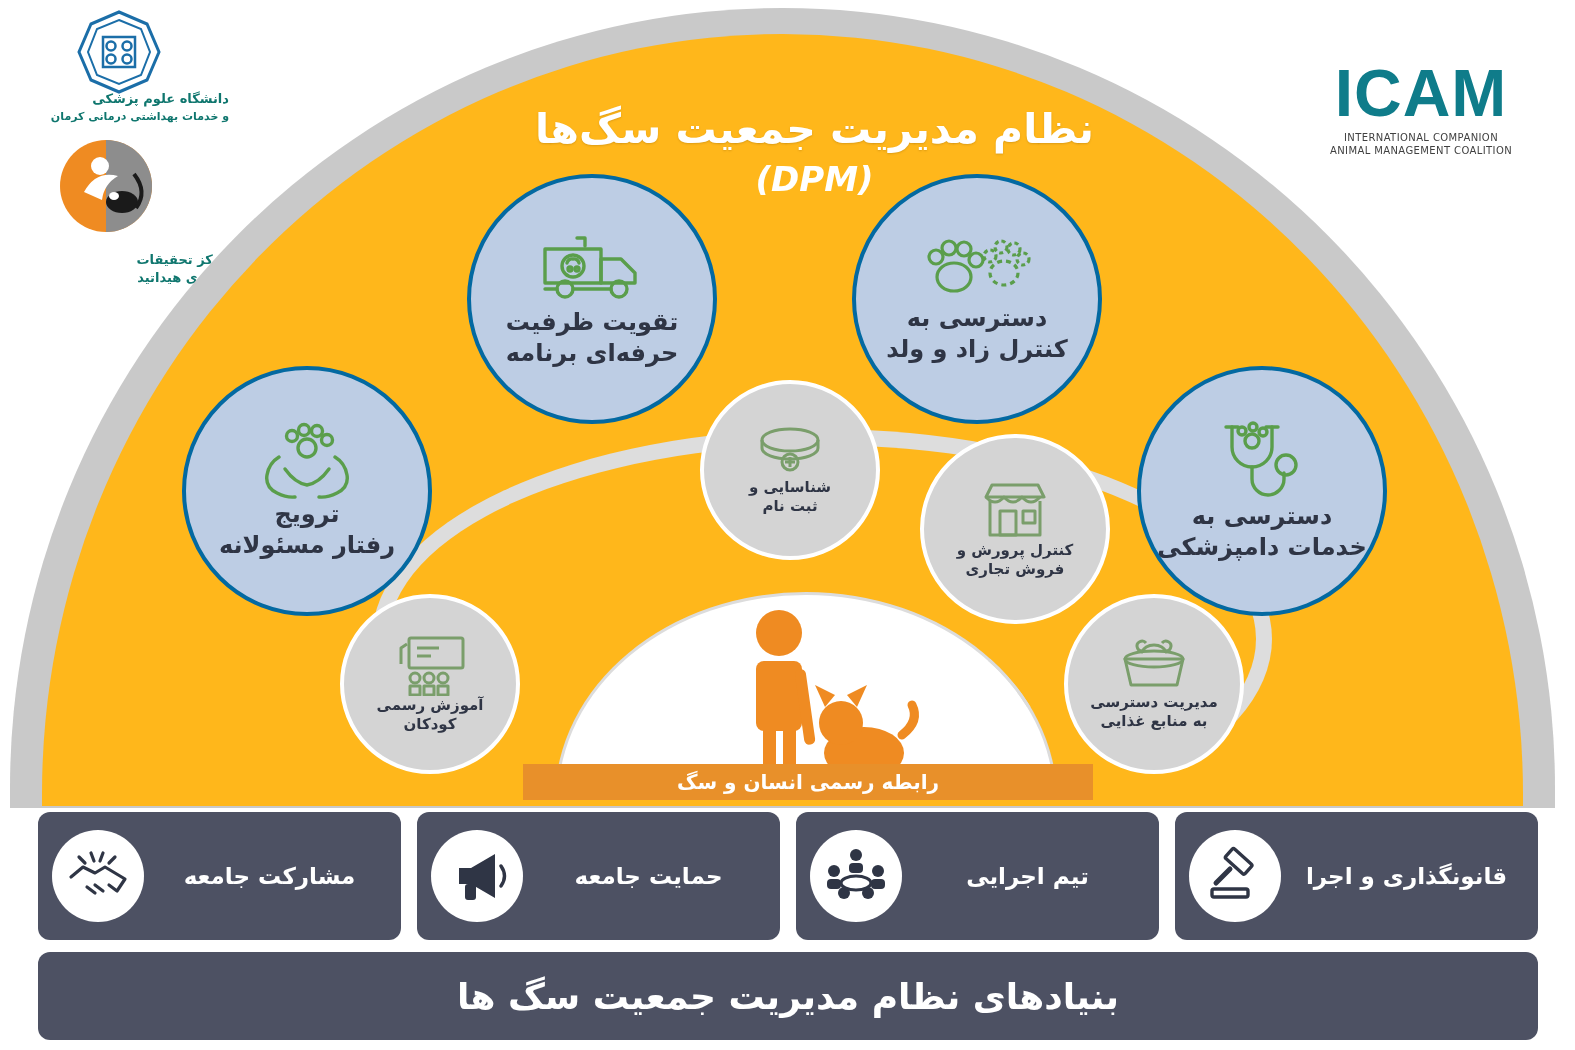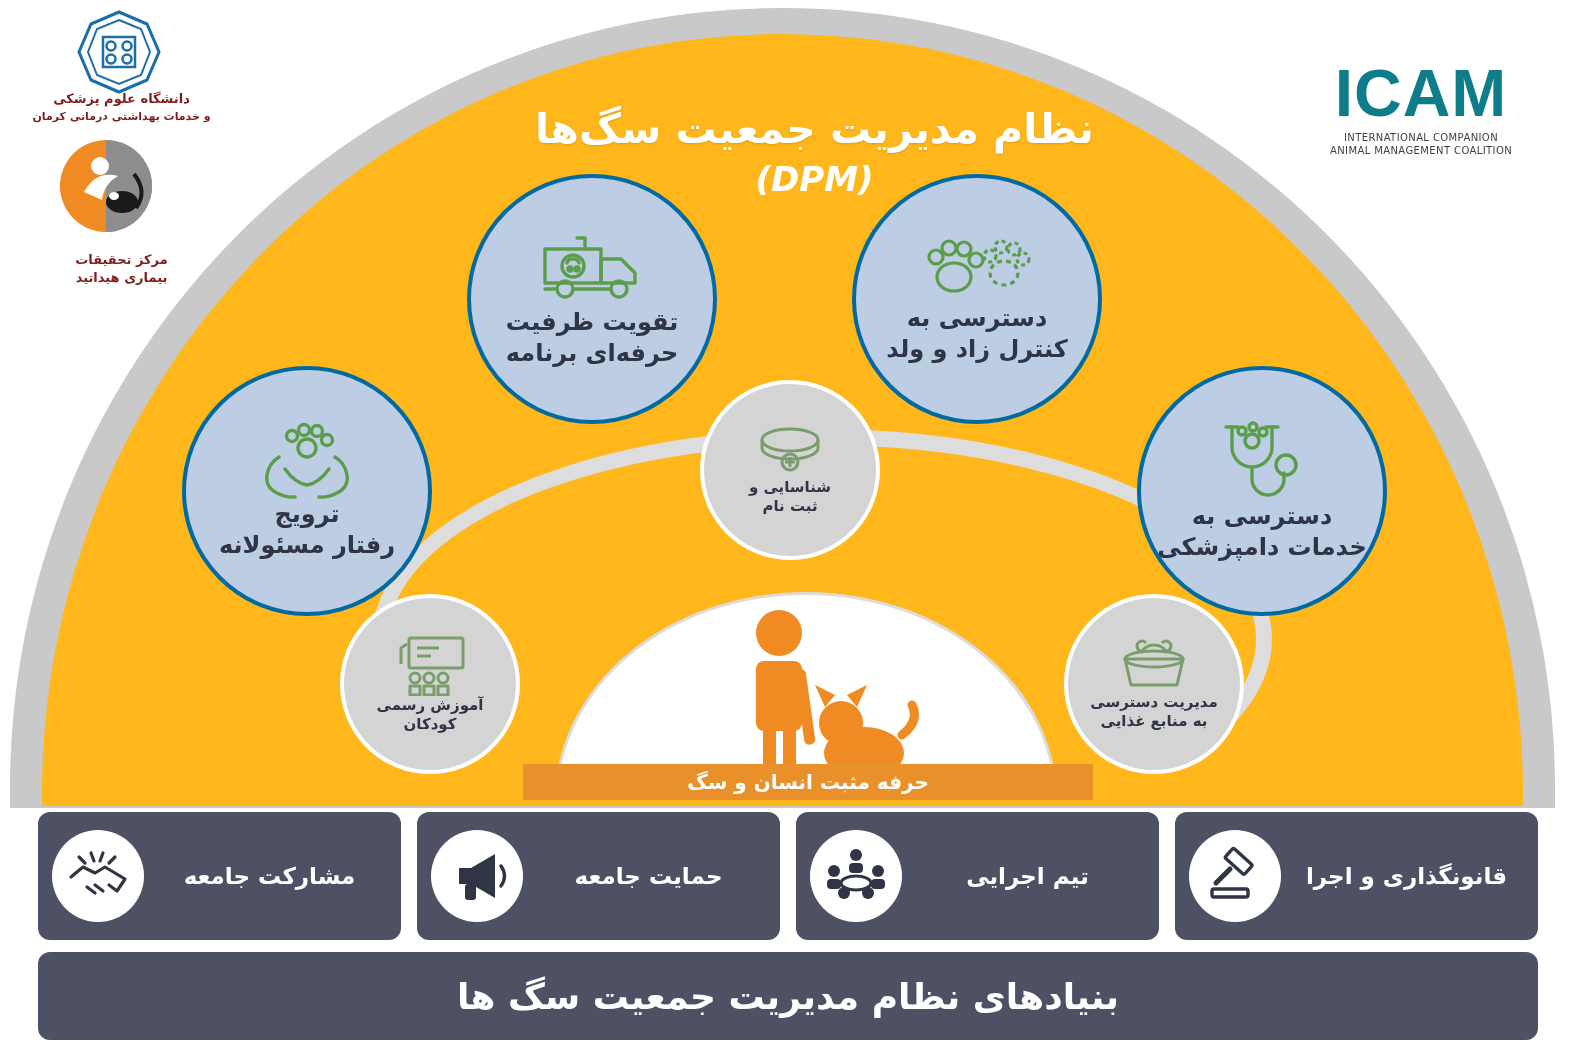--- a/index.html
+++ b/index.html
@@ -82,22 +82,22 @@
   }
   #foundation-title{
     position:absolute;left:38px;top:952px;width:1500px;height:88px;
     background:#4d5163;border-radius:12px;color:#ffffff;
     display:flex;align-items:center;justify-content:center;
     font-size:36px;font-weight:bold;
   }
 
   
   #kmu-logo{position:absolute;left:14px;top:6px;width:215px;height:300px;}
-  #kmu-logo .cap{position:absolute;left:0;width:215px;text-align:center;
-     font-size:13px;font-weight:bold;color:#7f1d1d;line-height:1.35;}
+  #kmu-logo .cap{position:absolute;left:0;width:215px;text-align:right;
+     font-size:13px;font-weight:bold;color:#0f766e;line-height:1.35;}
   #icam-logo{position:absolute;right:14px;top:62px;width:280px;text-align:center;}
   #icam-word{font-size:66px;font-weight:bold;color:#0f7c8a;letter-spacing:1px;line-height:.95;
      font-family:"Liberation Sans",sans-serif;}
   #icam-sub{font-size:10px;font-weight:normal;color:#404040;letter-spacing:.4px;line-height:1.35;margin-top:6px;}
 </style>
 </head>
 <body>
 
 <div id="kmu-logo">
   <svg width="215" height="130" viewBox="0 0 215 130">
@@ -255,38 +255,51 @@
           <ellipse cx="37" cy="16" rx="28" ry="11"></ellipse>
           <path d="M9 16 v8 a28 11 0 0 0 56 0 v-8"></path>
           <circle cx="37" cy="38" r="8"></circle>
           <path d="M32 38 h10 M37 33 v10"></path>
         </g>
       </svg>
       <div class="lbl" style="white-space:pre-line;">شناسایی و
 ثبت نام</div>
     </div>
 
+    <div class="bubble grey" style="left:878px;top:400px;width:190px;height:190px;">
+      <svg width="74" height="62" viewBox="0 0 74 62">
+        <g fill="none" stroke="#7a9e6b" stroke-width="3" stroke-linejoin="round">
+          <path d="M8 18 L14 6 h46 l6 12 z"></path>
+          <path d="M8 18 q9 10 18 0 q9 10 18 0 q9 10 18 0"></path>
+          <path d="M12 22 v34 h50 v-34"></path>
+          <rect x="22" y="32" width="16" height="24"></rect>
+          <rect x="45" y="32" width="12" height="12"></rect>
+        </g>
+      </svg>
+      <div class="lbl" style="white-space:pre-line;">کنترل پرورش و
+فروش تجاری</div>
+    </div>
 
     <div class="bubble grey" style="left:1022px;top:560px;width:180px;height:180px;">
       <svg width="74" height="56" viewBox="0 0 74 56">
         <g fill="none" stroke="#7a9e6b" stroke-width="3" stroke-linejoin="round">
           <path d="M8 22 h58 l-6 26 h-46 z"></path>
           <ellipse cx="37" cy="22" rx="29" ry="8"></ellipse>
           <path d="M24 16 q4 -8 13 -8 q9 0 13 8"></path>
           <path d="M26 14 a5 5 0 1 1 3 -8 M48 14 a5 5 0 1 0 -3 -8"></path>
         </g>
       </svg>
       <div class="lbl" style="white-space:pre-line;">مدیریت دسترسی
 به منابع غذایی</div>
     </div>
 
   </div>
 
   <div id="relation-bar">
-    <span>حرفه مثبت انسان و سگ</span>
+    <span>رابطه رسمی انسان و سگ</span>
   </div>
 </div>
 
 <div id="foundation-row">
 
   <div class="found-box">
     <span class="found-icon">
       <svg width="62" height="62" viewBox="0 0 62 62">
         <g fill="none" stroke="#2f3545" stroke-width="3.4" stroke-linejoin="round" stroke-linecap="round">
           <rect x="22" y="10" width="26" height="13" rx="2" transform="rotate(42 35 16)"></rect>

